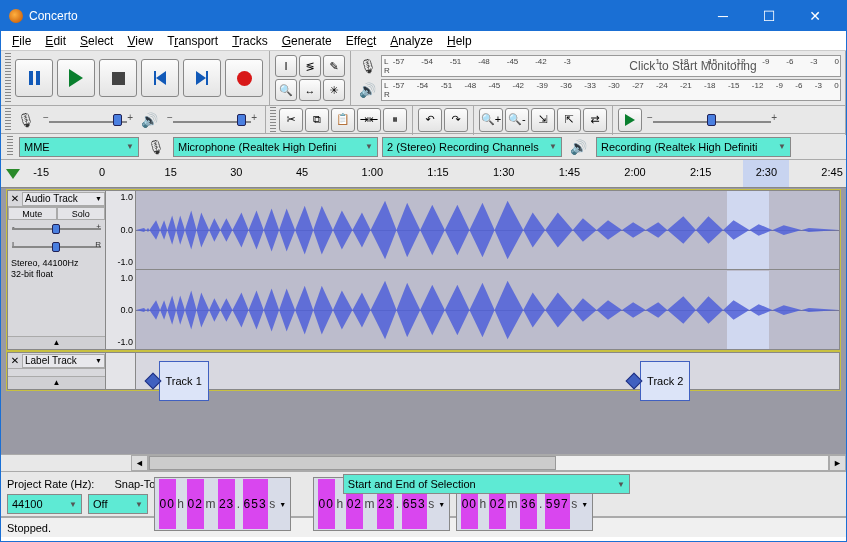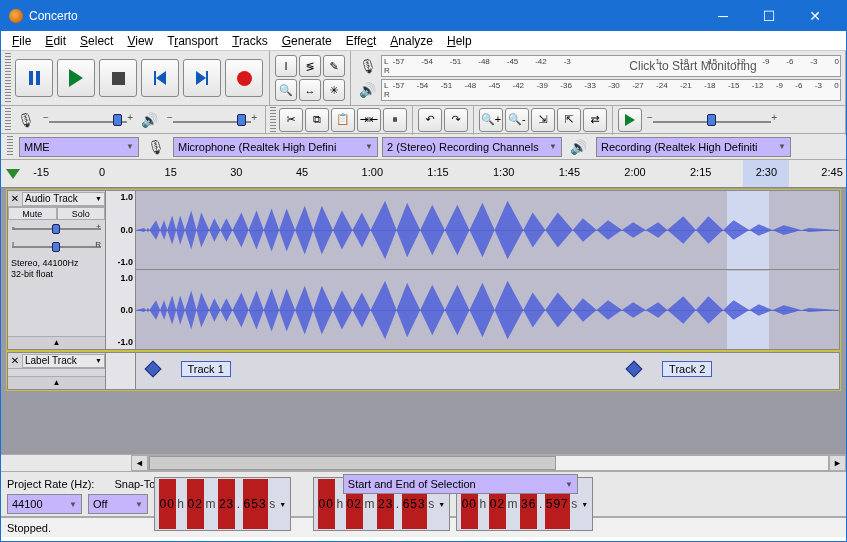--- a/index.html
+++ b/index.html
@@ -44,21 +44,21 @@
 .meter .scale .hint { position: absolute; top: 3px; left: 53%; font-size: 12px; color: #555; }
 
 .hslider { width: 90px; height: 16px; position: relative; margin: 0 4px; }
 .hslider .track { position: absolute; top: 7px; left: 0; right: 0; height: 2px; background: #888; }
 .hslider .thumb { position: absolute; top: 2px; width: 9px; height: 12px; background: #4a7fe0; border: 1px solid #225; border-radius: 2px; }
 .hslider .dash { position: absolute; top: 0; font-size: 10px; color: #555; }
 
 .sicon { width: 24px; height: 24px; display: flex; align-items: center; justify-content: center; font-size: 14px; color: #333; margin: 0 1px; }
 
 .devrow { height: 26px; background: #e8e8e8; display: flex; align-items: center; padding: 2px 6px; border-bottom: 1px solid #aaa; gap: 4px; }
-.combo { height: 20px; background: #c4b5fd; border: 1px solid #888; display: flex; align-items: center; padding: 0 4px; font-size: 11px; position: relative; }
+.combo { height: 20px; background: #5eead4; border: 1px solid #888; display: flex; align-items: center; padding: 0 4px; font-size: 11px; position: relative; }
 .combo .arrow { margin-left: auto; font-size: 8px; color: #555; padding-left: 4px; }
 
 .ruler { height: 28px; background: #e8e8e8; border-bottom: 1px solid #888; display: flex; }
 .ruler .left { width: 24px; display: flex; align-items: center; justify-content: center; }
 .ruler .left .pin { border-left: 7px solid transparent; border-right: 7px solid transparent; border-top: 10px solid #2a8a2a; }
 .ruler .scale { flex: 1; position: relative; font-size: 11px; overflow: hidden; }
 .ruler .scale .sel { position: absolute; top: 0; bottom: 0; background: #c8d4f0; }
 .ruler .tick { position: absolute; top: 6px; }
 
 .tracks { background: #9a9aa4; height: 266px; overflow: hidden; position: relative; }
@@ -71,44 +71,44 @@
 .tpanel .hdr .name { flex: 1; padding-left: 2px; background: #e8e8ec; border: 1px solid #aaa; display: flex; height: 14px; align-items: center; }
 .tpanel .hdr .name .dd { margin-left: auto; font-size: 7px; padding-right: 2px; }
 .tpanel .msrow { display: flex; }
 .tpanel .msrow .ms { flex: 1; text-align: center; border: 1px solid #aaa; background: #e4e4e8; font-size: 9px; height: 13px; line-height: 12px; }
 .tpanel .slider { height: 14px; position: relative; margin: 2px 4px; }
 .tpanel .slider .tr { position: absolute; top: 6px; left: 0; right: 0; height: 2px; background: #888; }
 .tpanel .slider .th { position: absolute; top: 2px; width: 8px; height: 10px; background: #4a7fe0; border: 1px solid #225; border-radius: 2px; }
 .tpanel .slider .lbl { position: absolute; top: 0; font-size: 8px; color: #333; }
 .tpanel .info { font-size: 9px; padding: 2px 3px; line-height: 11px; }
 .tpanel .collapse { margin-top: auto; text-align: center; background: #d0d0d4; border-top: 1px solid #aaa; height: 13px; font-size: 8px; line-height: 12px; }
-.vscale { width: 30px; background: #e4e4e8; border-right: 1px solid #888; font-size: 9px; position: relative; font-weight: bold; }
+.vscale { width: 30px; background: #e4e4e8; border-right: 1px solid #888; font-size: 9px; position: relative; }
 .vscale .v { position: absolute; right: 2px; }
 .wavearea { flex: 1; background: #bcbccc; position: relative; }
 .channel { position: absolute; left: 0; right: 0; background: #bcbccc; border-bottom: 1px solid #888; }
 .channel .mid { position: absolute; top: 50%; left: 0; right: 0; height: 1px; background: #7a7a90; }
 .channel .sel { position: absolute; top: 0; bottom: 0; background: #d0d8f0; }
 .channel svg { position: absolute; inset: 0; width: 100%; height: 100%; }
 .labelarea { flex: 1; background: #d8d8e0; position: relative; }
 .labelarea .lbl { position: absolute; top: 8px; display: flex; align-items: center; }
 .labelarea .lbl .diamond { width: 12px; height: 12px; background: #4060c0; transform: rotate(45deg); border: 1px solid #203080; }
-.labelarea .lbl .box { margin-left: 22px; background: #dce4f8; border: 1px solid #4060c0; padding: 1px 6px; font-size: 11px; }
+.labelarea .lbl .box { margin-left: 0; background: #dce4f8; border: 1px solid #4060c0; padding: 13px 6px; font-size: 11px; }
 
 .hscroll { height: 18px; background: #e8e8e8; display: flex; border-top: 1px solid #aaa; border-bottom: 1px solid #aaa; }
 .hscroll .spacer { width: 130px; }
 .hscroll .bar { flex: 1; display: flex; align-items: center; }
 .hscroll .arrow { width: 17px; height: 16px; background: #ddd; border: 1px solid #aaa; text-align: center; font-size: 9px; line-height: 14px; }
 .hscroll .trough { flex: 1; height: 16px; background: #f0f0f0; border: 1px solid #aaa; position: relative; }
 .hscroll .thumb { position: absolute; top: 0; bottom: 0; left: 0; width: 60%; background: #ccc; border: 1px solid #999; }
 
 .selbar { background: #e8e8e8; border-bottom: 1px solid #aaa; padding: 2px 6px; }
 .selbar .row { display: flex; align-items: center; gap: 6px; height: 20px; }
 .selbar .lbl { font-size: 11px; }
 .numbox { background: #d8dce8; border: 1px solid #888; font-family: monospace; font-size: 12px; padding: 1px 3px; letter-spacing: 1px; display: flex; align-items: center; }
-.numbox .ch { background: #b91c1c; margin: 0 0.5px; padding: 18px 1px; }
+.numbox .ch { background: #d946ef; margin: 0 0.5px; padding: 18px 1px; }
 .numbox .u { color: #444; padding: 0 1px; }
 .numbox .dd { font-size: 7px; margin-left: 2px; }
 
 .status { height: 20px; background: #f0f0f0; border-top: 1px solid #aaa; display: flex; align-items: center; padding: 0 6px; font-size: 11px; }
 </style>
 </head>
 <body>
 
 <div class="titlebar">
   <div class="app-icon"></div>
@@ -460,21 +460,21 @@
       </div>
     <div class="arrow">►</div>
   </div>
 </div>
 
 <div class="selbar">
   <div class="row">
     <span class="lbl">Project Rate (Hz):</span>
     <span class="lbl" style="margin-left:14px">Snap-To</span>
     <span class="lbl" style="margin-left:40px">Audio Project</span>
-    <div class="combo" style="width:235px;margin-left:70px">
+    <div class="combo" style="width:287px;margin-left:70px">
         <span>Start and End of Selection</span>
         <span class="arrow">▼</span>
       </div>
   </div>
   <div class="row">
     <div class="combo" style="width:75px">
         <span>44100</span>
         <span class="arrow">▼</span>
       </div>
     <div class="combo" style="width:60px">

